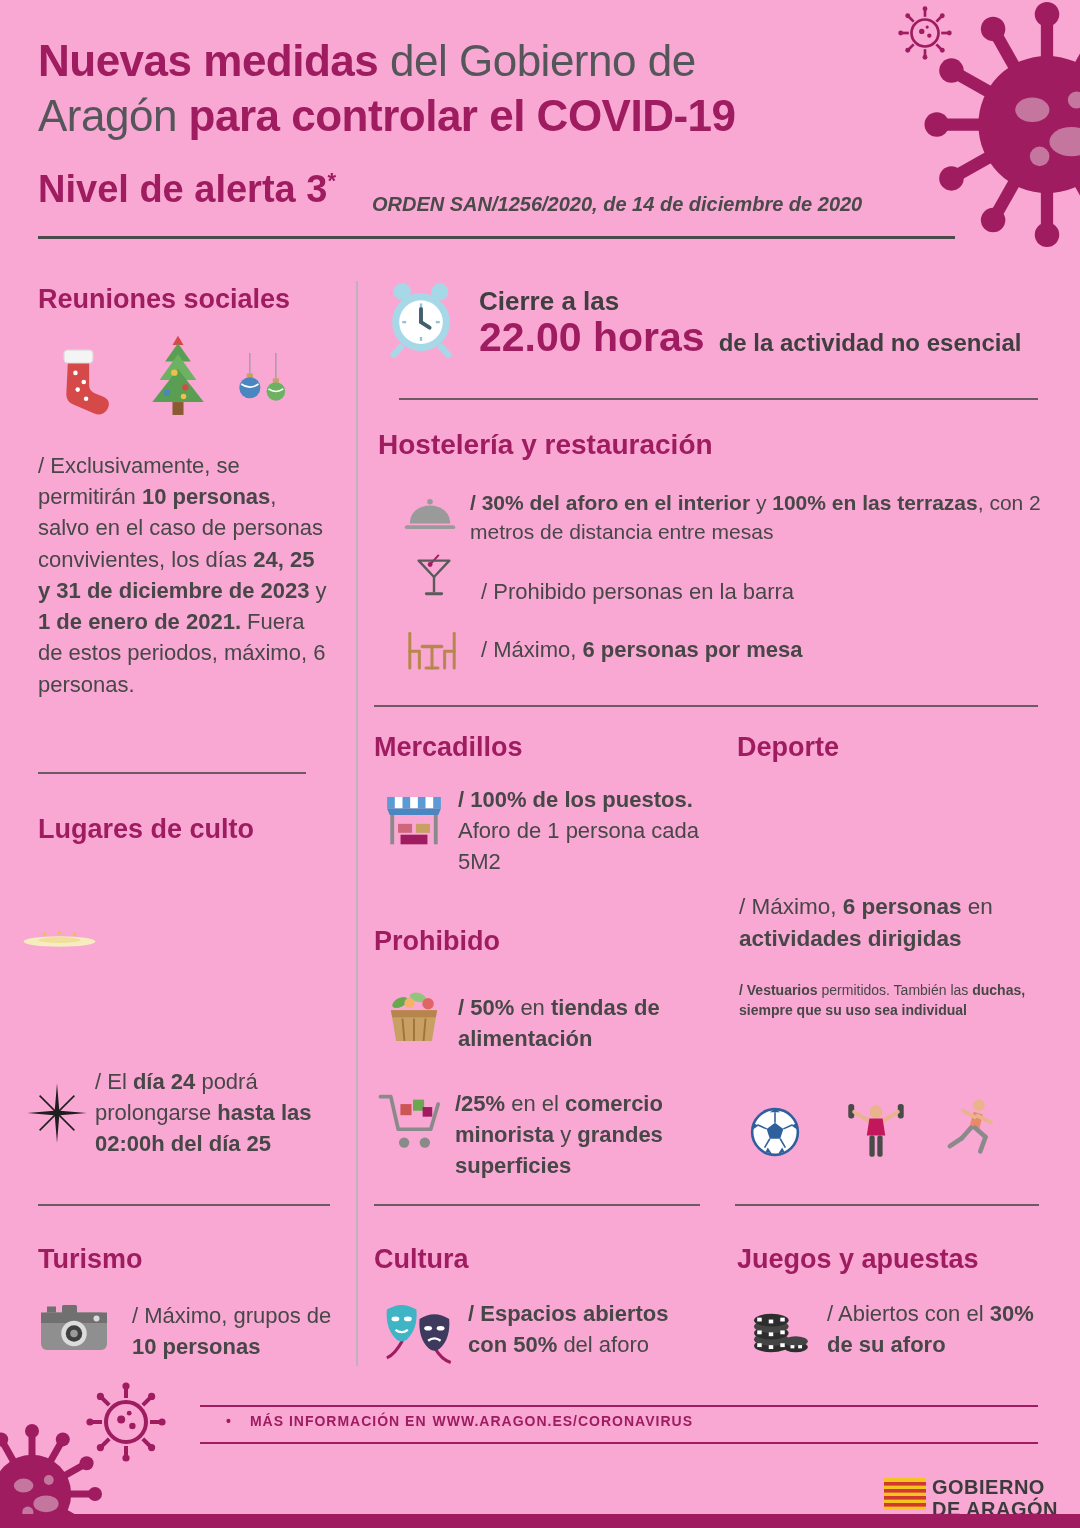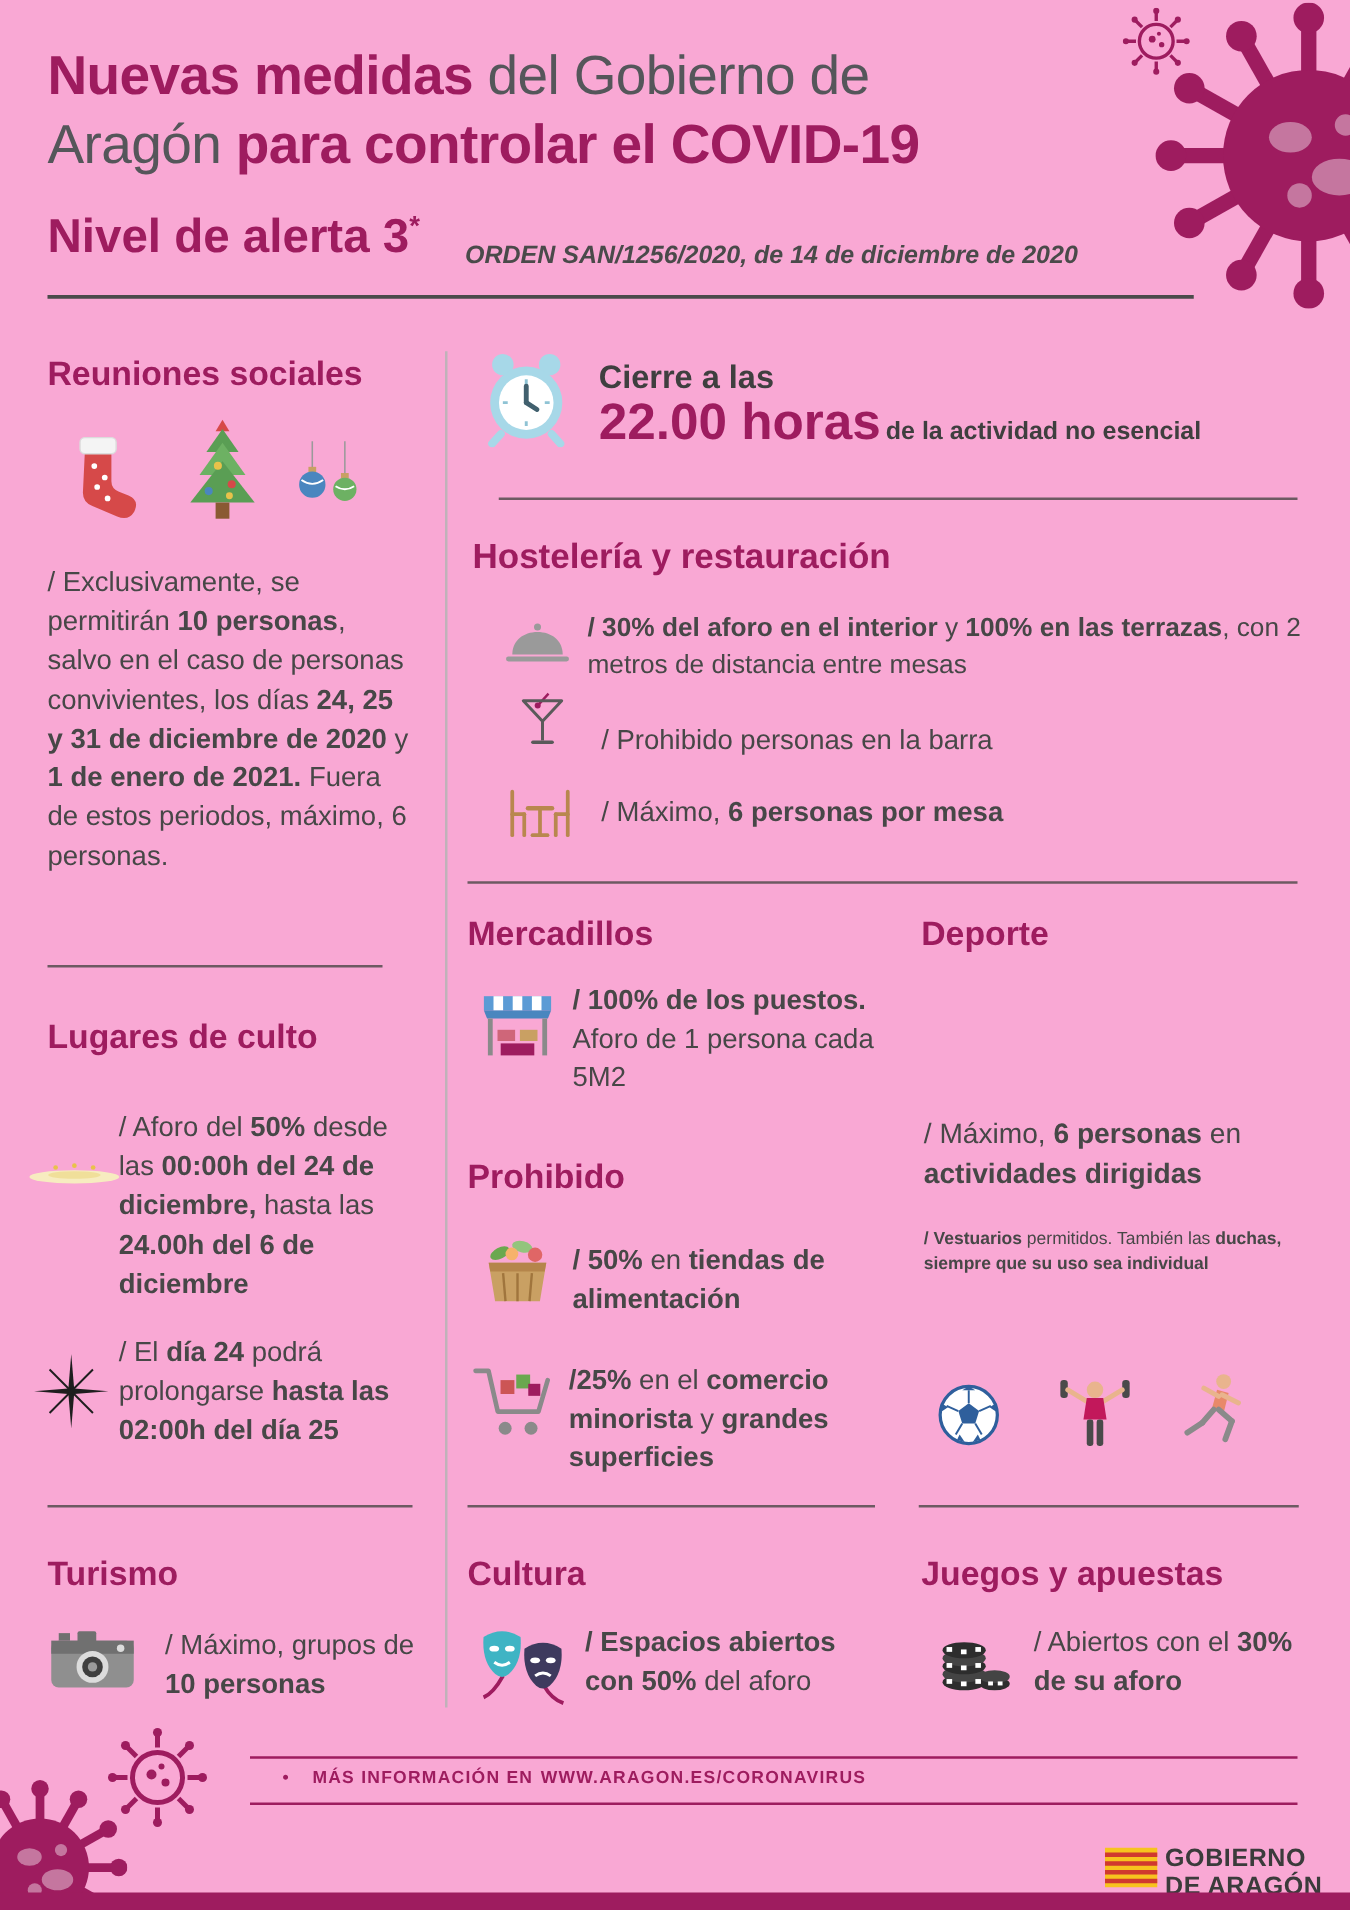--- a/index.html
+++ b/index.html
@@ -20,21 +20,21 @@
   .order{font-size:20px;font-style:italic;font-weight:600;color:#4a4a4a}
   .h{font-size:27px;font-weight:700;color:var(--accent)}
   .txt{font-size:22px;line-height:1.42;color:var(--text)}
   .hr{background:var(--divider);height:2px}
   .hr-dark{background:#4b4b4b;height:3px}
   .hr-accent{background:var(--accent);height:2px}
   .vline{background:#c0b2b9;width:2px}
   .cierre-intro{font-size:26px;font-weight:700;color:#3f3f3f}
   .cierre-line2{display:flex;align-items:baseline;white-space:nowrap}
   .cierre-time{font-size:41px;font-weight:800;color:var(--accent)}
-  .cierre-suffix{font-size:20px;font-weight:700;margin-left:4px;color:#3f3f3f}
+  .cierre-suffix{font-size:24px;font-weight:700;margin-left:14px;color:#3f3f3f}
   .footer-info{font-size:14px;letter-spacing:1px;color:var(--accent);white-space:nowrap;font-weight:600}
   .footer-info .url{font-weight:800;margin-left:6px}
   .footer-info .bullet{margin-right:18px}
   .gov{font-size:20px;font-weight:800;line-height:1.1;color:#3b3b3b;letter-spacing:0.5px}
   .virus{color:var(--accent)}
 </style>
 </head>
 <body>
 
 <div class="page">
@@ -355,28 +355,27 @@
   <div class="abs h" style="left:38px;top:284px">Reuniones sociales</div>
   <svg class="abs" style="left:42px;top:342px" width="76" height="80">
       <use href="#sym-stocking"></use>
     </svg>
   <svg class="abs" style="left:132px;top:334px" width="92" height="92">
       <use href="#sym-tree"></use>
     </svg>
   <svg class="abs" style="left:230px;top:340px" width="62" height="88">
       <use href="#sym-ornaments"></use>
     </svg>
-  <div class="abs txt" style="left:38px;top:450px;width:292px"><span>/ Exclusivamente, se permitirán </span><span class="rb">10 personas</span><span>, salvo en el caso de personas convivientes, los días </span><span class="rb">24, 25 y 31 de diciembre de 2020</span><span> y </span><span class="rb">1 de enero de 2021.</span><span> Fuera de estos periodos, máximo, 6 personas.</span></div>
+  <div class="abs txt" style="left:38px;top:450px;width:292px"><span>/ Exclusivamente, se permitirán </span><span class="rb">10 personas</span><span>, salvo en el caso de personas convivientes, los días </span><span class="rb">24, 25 y 31 de diciembre de 2023</span><span> y </span><span class="rb">1 de enero de 2021.</span><span> Fuera de estos periodos, máximo, 6 personas.</span></div>
   <div class="abs hr" style="left:38px;top:772px;width:268px"></div>
 
   <div class="abs h" style="left:38px;top:814px">Lugares de culto</div>
   <svg class="abs" style="left:22px;top:925px" width="75" height="30">
       <use href="#sym-candles"></use>
     </svg>
-  <div class="abs txt" style="left:95px;top:886px;width:244px"><span>/ Aforo del </span><span class="rb">50%</span><span>  desde las </span><span class="rb">00:00h del 24 de diciembre,</span><span> hasta las </span><span class="rb">24.00h del 6 de diciembre</span></div>
   <svg class="abs" style="left:26px;top:1082px" width="62" height="62">
       <use href="#sym-star"></use>
     </svg>
   <div class="abs txt" style="left:95px;top:1066px;width:244px"><span>/ El </span><span class="rb">día 24</span><span> podrá prolongarse </span><span class="rb">hasta las 02:00h del día 25</span></div>
   <div class="abs hr" style="left:38px;top:1204px;width:292px"></div>
 
   <div class="abs h" style="left:38px;top:1244px">Turismo</div>
   <svg class="abs" style="left:36px;top:1296px" width="76" height="60">
       <use href="#sym-camera"></use>
     </svg>

